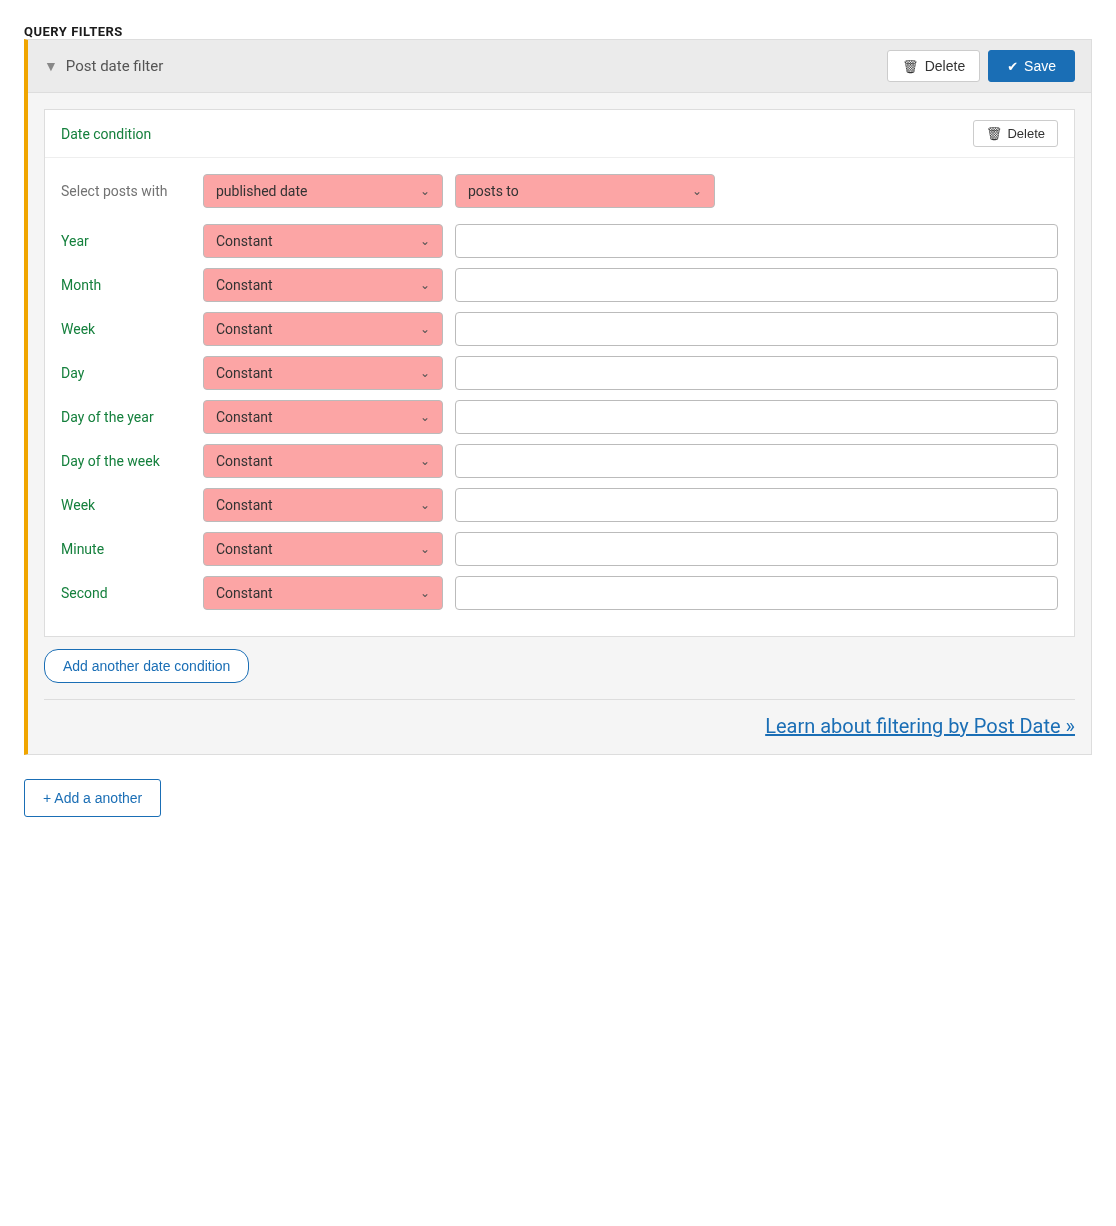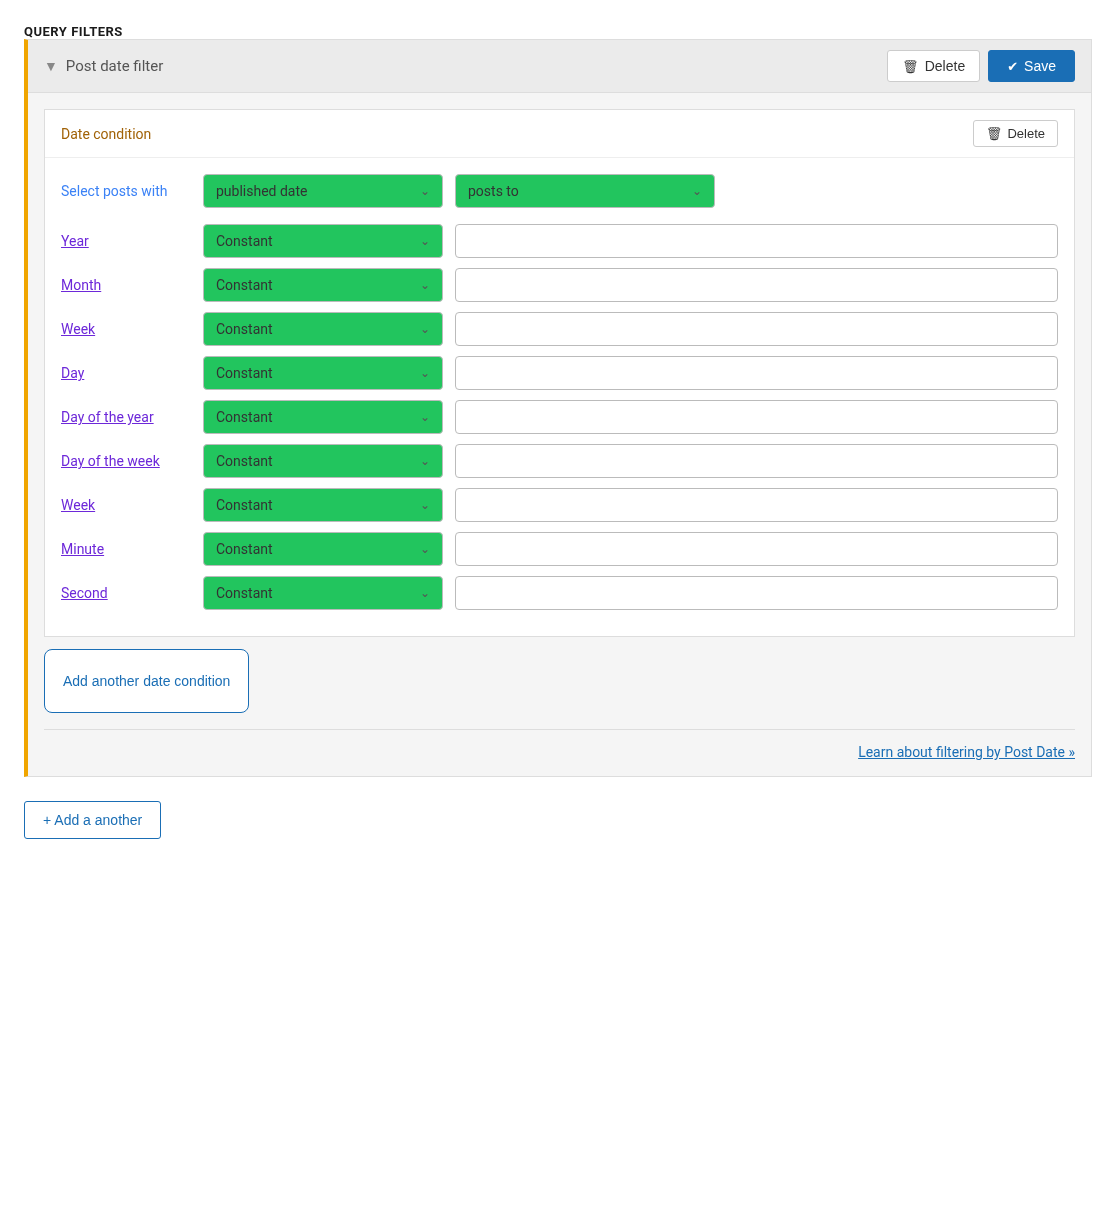--- a/index.html
+++ b/index.html
@@ -87,21 +87,21 @@
     }
     .date-condition-header {
       display: flex;
       align-items: center;
       justify-content: space-between;
       padding: 10px 16px;
       border-bottom: 1px solid #eee;
     }
     .date-condition-title {
       font-size: 14px;
-      color: #a16207;
+      color: #15803d;
     }
     .btn-delete-sm {
       display: flex;
       align-items: center;
       gap: 5px;
       padding: 5px 12px;
       border: 1px solid #ccc;
       background: #fff;
       color: #333;
       font-size: 13px;
@@ -112,31 +112,31 @@
       padding: 16px;
     }
     .select-posts-row {
       display: flex;
       align-items: center;
       gap: 12px;
       margin-bottom: 16px;
     }
     .select-posts-label {
       font-size: 14px;
-      color: #3b82f6;
+      color: #737373;
       white-space: nowrap;
       min-width: 130px;
     }
     .custom-select {
       display: flex;
       align-items: center;
       justify-content: space-between;
       padding: 8px 12px;
       border: 1px solid #bbb;
-      background: #22c55e;
+      background: #fca5a5;
       border-radius: 4px;
       cursor: pointer;
       font-size: 14px;
       color: #333;
       min-width: 240px;
     }
     .custom-select-wide {
       min-width: 260px;
     }
     .chevron-icon {
@@ -144,58 +144,57 @@
       color: #555;
     }
     .field-row {
       display: flex;
       align-items: center;
       gap: 12px;
       margin-bottom: 10px;
     }
     .field-label {
       font-size: 14px;
-      color: #6d28d9;
+      color: #15803d;
       min-width: 130px;
-      text-decoration: underline;
     }
     .field-select {
       min-width: 240px;
     }
     .field-input {
       flex: 1;
       padding: 8px 10px;
       border: 1px solid #bbb;
       border-radius: 4px;
       font-size: 14px;
       background: #fff;
       outline: none;
       min-width: 200px;
     }
     .add-date-condition-btn {
       display: inline-flex;
       align-items: center;
-      padding: 23px 18px;
+      padding: 8px 18px;
       border: 1px solid #1a6eb5;
       background: #fff;
       color: #1a6eb5;
       font-size: 14px;
       cursor: pointer;
-      border-radius: 8px;
+      border-radius: 14px;
       margin-bottom: 16px;
     }
     .learn-link-row {
       border-top: 1px solid #ddd;
       padding-top: 14px;
       text-align: right;
     }
     .learn-link {
       color: #1a6eb5;
       text-decoration: underline;
-      font-size: 14px;
+      font-size: 20px;
       cursor: pointer;
     }
     .add-filter-btn {
       display: inline-flex;
       align-items: center;
       gap: 6px;
       padding: 10px 18px;
       border: 1px solid #1a6eb5;
       background: #fff;
       color: #1a6eb5;

